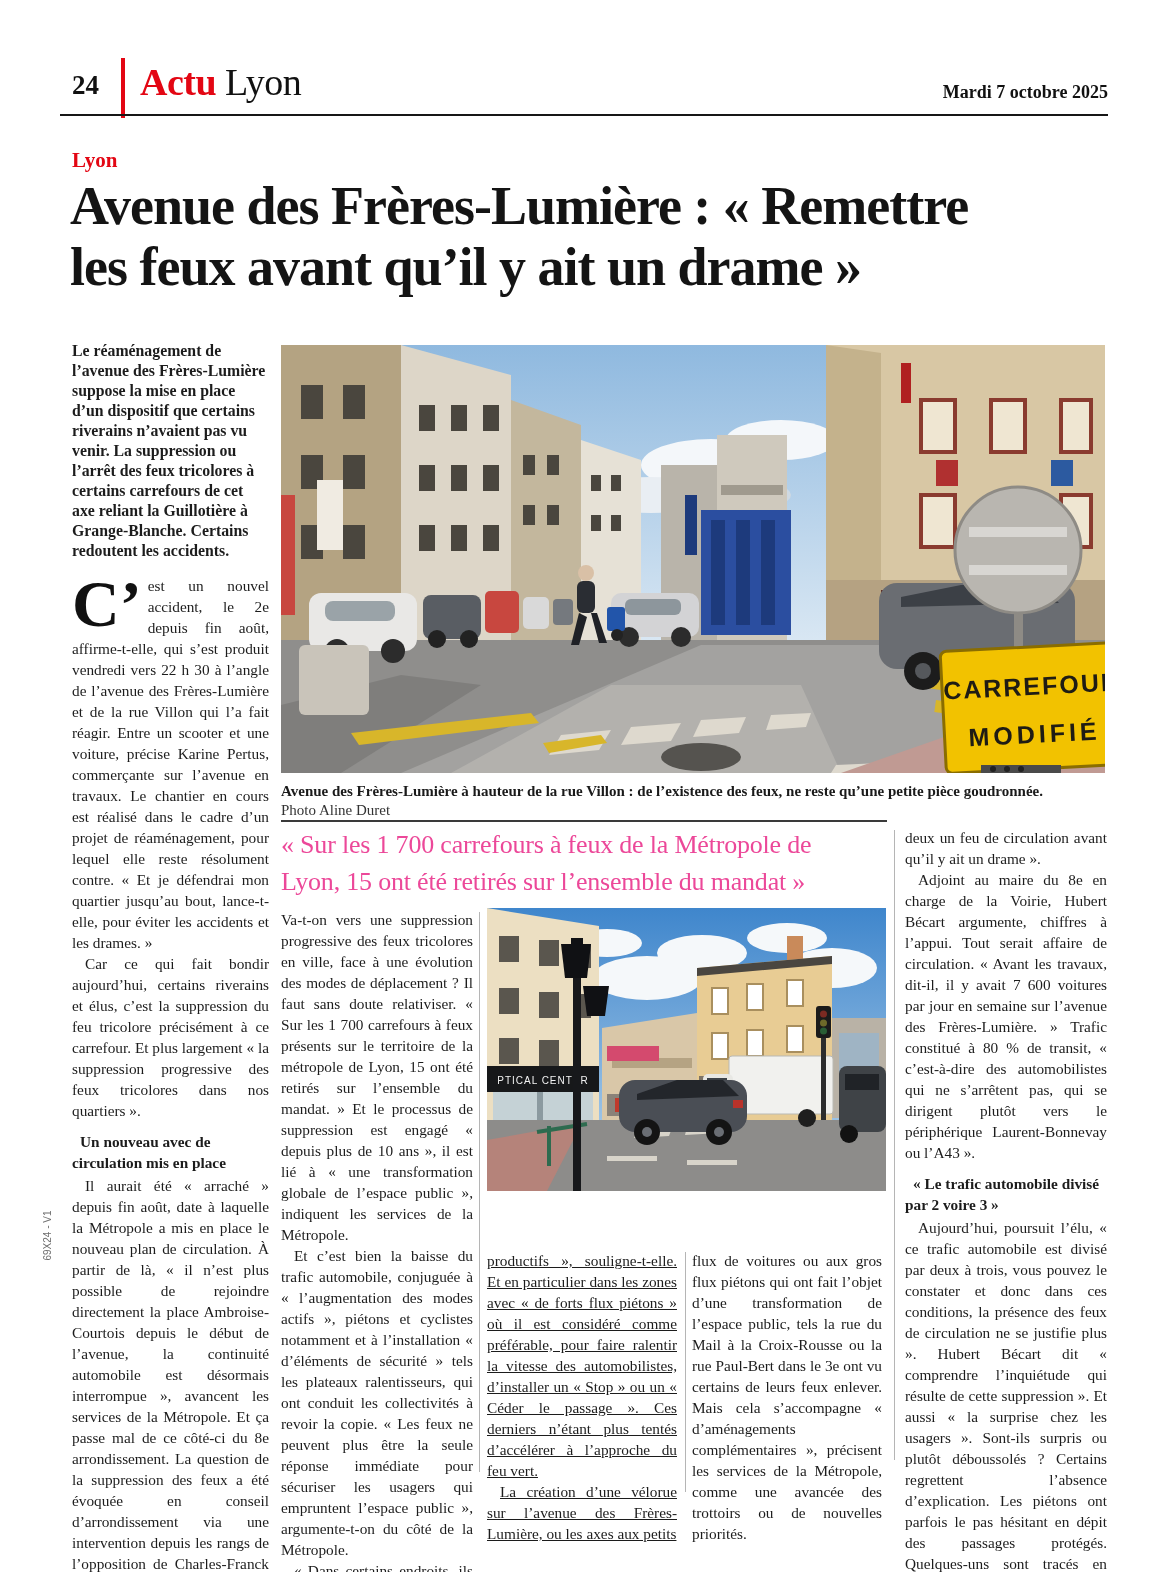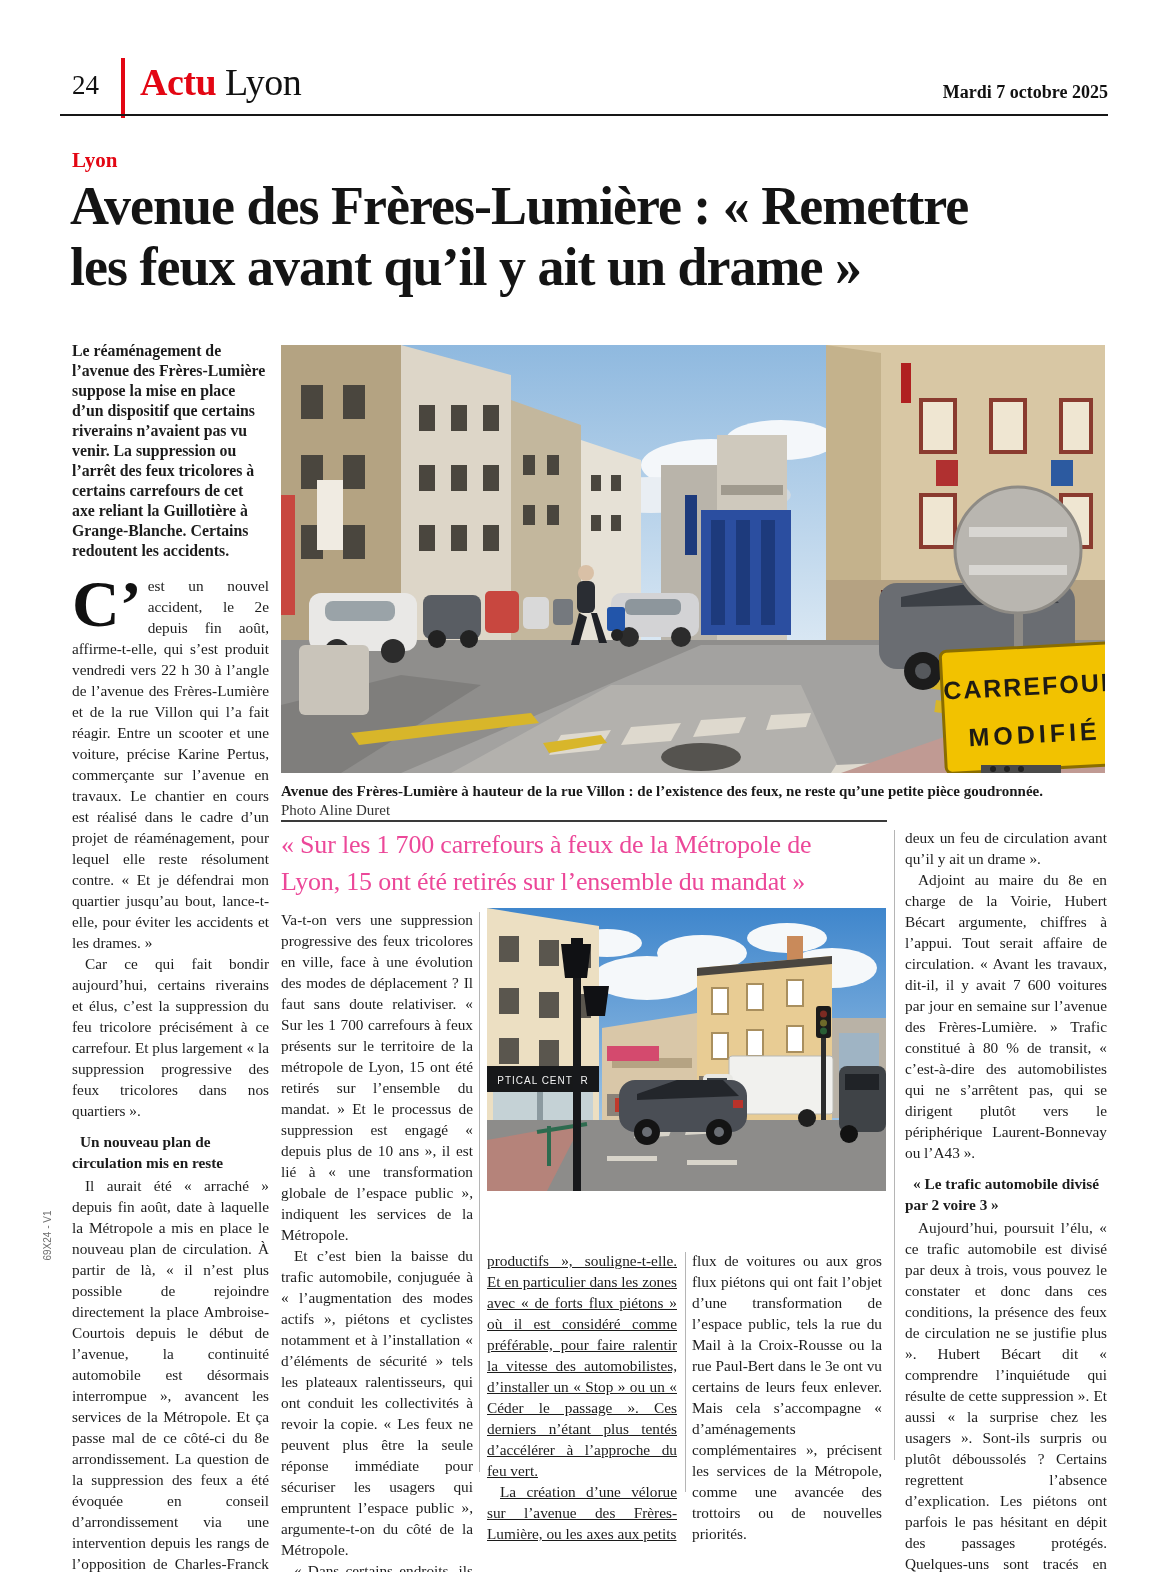--- a/index.html
+++ b/index.html
@@ -1,21 +1,21 @@
 <!DOCTYPE html>
 <html lang="fr"><head>
 <meta charset="utf-8">
 <style>
   html,body{margin:0;padding:0;background:#ffffff;}
   .page{
     position:relative;width:1170px;height:1572px;background:#fff;
     font-family:"Liberation Serif", serif;color:#1a1a1a;overflow:hidden;
   }
   
-  .pagenum{position:absolute;left:72px;top:70px;font-size:27px;color:#111;}
+  .pagenum{position:absolute;left:72px;top:70px;font-size:27px;color:#111;font-weight:bold;}
   .redbar{position:absolute;left:121px;top:58px;width:4px;height:60px;background:#e30613;}
   .section-title{position:absolute;left:140px;top:60px;font-size:38px;letter-spacing:-0.5px;}
   .section-title .actu{font-weight:bold;color:#e30613;}
   .section-title .city{color:#111;}
   .header-date{position:absolute;right:62px;top:82px;font-size:18px;font-weight:bold;color:#111;}
   .header-rule{position:absolute;left:60px;top:114px;width:1048px;height:2px;background:#161616;}
   
   .kicker{position:absolute;left:72px;top:148px;font-size:21px;font-weight:bold;color:#e30613;}
   .headline{position:absolute;left:70px;top:176px;width:1045px;
     font-size:54px;line-height:61px;font-weight:bold;color:#141414;letter-spacing:-1px;white-space:nowrap;}
@@ -58,21 +58,21 @@
   <div class="kicker">Lyon</div>
   <div class="headline">
     <div>Avenue des Frères-Lumière : « Remettre</div>
     <div>les feux avant qu’il y ait un drame »</div>
   </div>
 
   <div class="col" style="left:72px;top:341px;width:197px;">
     <p class="lead">Le réaménagement de l’avenue des Frères-Lumière suppose la mise en place d’un dispositif que certains riverains n’avaient pas vu venir. La suppression ou l’arrêt des feux tricolores à certains carrefours de cet axe reliant la Guillotière à Grange-Blanche. Certains redoutent les accidents.</p>
     <p><span class="dropcap">C’</span><span>est un nouvel accident, le 2e depuis fin août, affirme-t-elle, qui s’est produit vendredi vers 22 h 30 à l’angle de l’avenue des Frères-Lumière et de la rue Villon qui l’a fait réagir. Entre un scooter et une voiture, précise Karine Pertus, commerçante sur l’avenue en travaux. Le chantier en cours est réalisé dans le cadre d’un projet de réaménagement, pour lequel elle reste résolument contre. « Et je défendrai mon quartier jusqu’au bout, lance-t-elle, pour éviter les accidents et les drames. »</span></p>
     <p class="ind">Car ce qui fait bondir aujourd’hui, certains riverains et élus, c’est la suppression du feu tricolore précisément à ce carrefour. Et plus largement « la suppression progressive des feux tricolores dans nos quartiers ».</p>
-    <p class="subhead">Un nouveau plan de circulation mis en reste</p>
+    <p class="subhead">Un nouveau avec de circulation mis en place</p>
     <p class="ind">Il aurait été « arraché » depuis fin août, date à laquelle la Métropole a mis en place le nouveau plan de circulation. À partir de là, « il n’est plus possible de rejoindre directement la place Ambroise-Courtois depuis le début de l’avenue, la continuité automobile est désormais interrompue », avancent les services de la Métropole. Et ça passe mal de ce côté-ci du 8e arrondissement. La question de la suppression des feux a été évoquée en conseil d’arrondissement via une intervention depuis les rangs de l’opposition de Charles-Franck Lévy. « Qui a eu l’idée de supprimer les feux de circulation à 50 mètres d’une école ? Ça, c’est quelque chose que je n’arrive pas à concevoir et à comprendre », dit-il évoquant aussi les difficultés pour les non voyants qui ne disposent plus du signal sonore dans les traversées piétonnes.</p>
 
   </div>
 
   <svg class="photo" style="left:281px;top:345px;" width="824" height="428" viewBox="0 0 824 428">
     <defs>
       <linearGradient id="sky1" x1="0" y1="0" x2="0" y2="1">
         <stop offset="0" stop-color="#8fb9df"></stop>
           <stop offset="1" stop-color="#dce9f4"></stop>
       </linearGradient>

